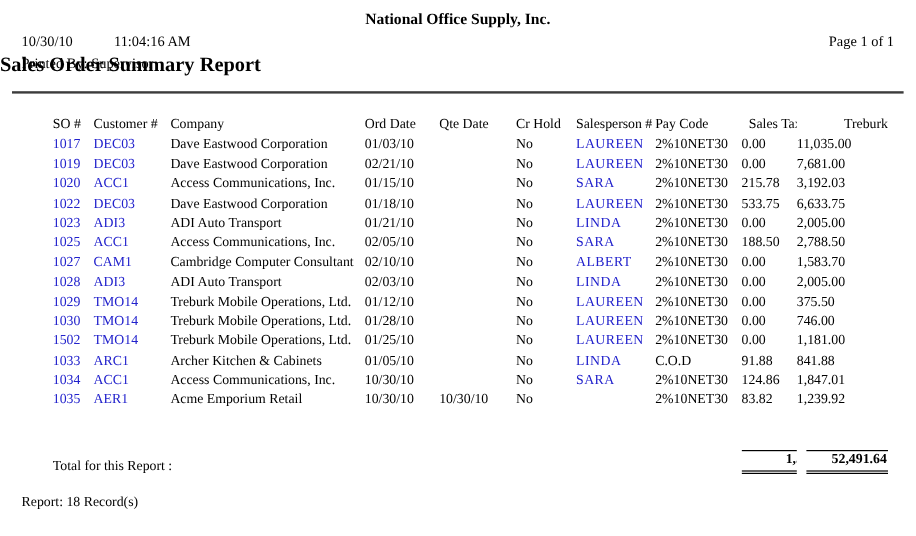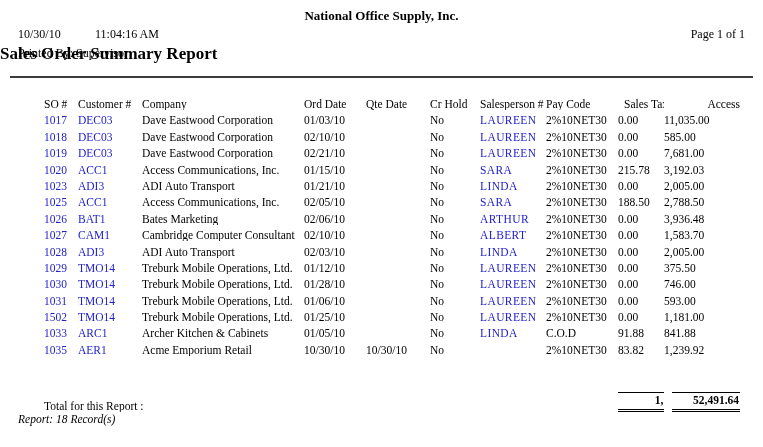--- a/index.html
+++ b/index.html
@@ -69,21 +69,20 @@
     font-weight: bold;
     border-top: 1px solid #000;
     border-bottom: 3px double #000;
     padding: 1px 1px 3px 1px;
   }
   .total-box.amt { min-width: 66px; margin-top: 36px; }
 
   
   .footer-records {
     left: 18px; top: 413px;
-    font-style: italic;
     font-size: 11.5px;
   }
 </style>
 </head>
 <body>
 
 <div class="abs meta hdr-date">10/30/10</div>
 <div class="abs meta hdr-time">11:04:16 AM</div>
 <div class="abs hdr-company">National Office Supply, Inc.</div>
 <div class="abs meta hdr-page">Page 1 of 1</div>
@@ -108,49 +107,37 @@
     <tr>
       <th><span class="u">SO #</span></th>
       <th><span class="u">Customer #</span></th>
       <th><span class="u">Company</span></th>
       <th><span class="u">Ord Date</span></th>
       <th><span class="u">Qte Date</span></th>
       <th><span class="u">Cr Hold</span></th>
       <th><span class="u">Salesperson #</span></th>
       <th><span class="u">Pay Code</span></th>
       <th class="num"><span class="u">Sales Tax</span></th>
-      <th class="num"><span class="u">Access</span></th>
+      <th class="num"><span class="u">Treburk</span></th>
     </tr>
   </thead>
   <tbody>
       <tr>
     <td class="c-so">1017</td>
     <td class="c-cust">DEC03</td>
     <td>Dave Eastwood Corporation</td>
     <td>01/03/10</td>
     <td></td>
     <td>No</td>
     <td class="c-sp">LAUREEN</td>
     <td>2%10NET30</td>
     <td class="num">0.00</td>
     <td class="num">11,035.00</td>
   </tr>
       <tr>
-    <td class="c-so">1018</td>
-    <td class="c-cust">DEC03</td>
-    <td>Dave Eastwood Corporation</td>
-    <td>02/10/10</td>
-    <td></td>
-    <td>No</td>
-    <td class="c-sp">LAUREEN</td>
-    <td>2%10NET30</td>
-    <td class="num">0.00</td>
-    <td class="num">585.00</td>
-  </tr>
-      <tr>
     <td class="c-so">1019</td>
     <td class="c-cust">DEC03</td>
     <td>Dave Eastwood Corporation</td>
     <td>02/21/10</td>
     <td></td>
     <td>No</td>
     <td class="c-sp">LAUREEN</td>
     <td>2%10NET30</td>
     <td class="num">0.00</td>
     <td class="num">7,681.00</td>
@@ -161,20 +148,32 @@
     <td>Access Communications, Inc.</td>
     <td>01/15/10</td>
     <td></td>
     <td>No</td>
     <td class="c-sp">SARA</td>
     <td>2%10NET30</td>
     <td class="num">215.78</td>
     <td class="num">3,192.03</td>
   </tr>
       <tr>
+    <td class="c-so">1022</td>
+    <td class="c-cust">DEC03</td>
+    <td>Dave Eastwood Corporation</td>
+    <td>01/18/10</td>
+    <td></td>
+    <td>No</td>
+    <td class="c-sp">LAUREEN</td>
+    <td>2%10NET30</td>
+    <td class="num">533.75</td>
+    <td class="num">6,633.75</td>
+  </tr>
+      <tr>
     <td class="c-so">1023</td>
     <td class="c-cust">ADI3</td>
     <td>ADI Auto Transport</td>
     <td>01/21/10</td>
     <td></td>
     <td>No</td>
     <td class="c-sp">LINDA</td>
     <td>2%10NET30</td>
     <td class="num">0.00</td>
     <td class="num">2,005.00</td>
@@ -185,32 +184,20 @@
     <td>Access Communications, Inc.</td>
     <td>02/05/10</td>
     <td></td>
     <td>No</td>
     <td class="c-sp">SARA</td>
     <td>2%10NET30</td>
     <td class="num">188.50</td>
     <td class="num">2,788.50</td>
   </tr>
       <tr>
-    <td class="c-so">1026</td>
-    <td class="c-cust">BAT1</td>
-    <td>Bates Marketing</td>
-    <td>02/06/10</td>
-    <td></td>
-    <td>No</td>
-    <td class="c-sp">ARTHUR</td>
-    <td>2%10NET30</td>
-    <td class="num">0.00</td>
-    <td class="num">3,936.48</td>
-  </tr>
-      <tr>
     <td class="c-so">1027</td>
     <td class="c-cust">CAM1</td>
     <td>Cambridge Computer Consultant</td>
     <td>02/10/10</td>
     <td></td>
     <td>No</td>
     <td class="c-sp">ALBERT</td>
     <td>2%10NET30</td>
     <td class="num">0.00</td>
     <td class="num">1,583.70</td>
@@ -245,32 +232,20 @@
     <td>Treburk Mobile Operations, Ltd.</td>
     <td>01/28/10</td>
     <td></td>
     <td>No</td>
     <td class="c-sp">LAUREEN</td>
     <td>2%10NET30</td>
     <td class="num">0.00</td>
     <td class="num">746.00</td>
   </tr>
       <tr>
-    <td class="c-so">1031</td>
-    <td class="c-cust">TMO14</td>
-    <td>Treburk Mobile Operations, Ltd.</td>
-    <td>01/06/10</td>
-    <td></td>
-    <td>No</td>
-    <td class="c-sp">LAUREEN</td>
-    <td>2%10NET30</td>
-    <td class="num">0.00</td>
-    <td class="num">593.00</td>
-  </tr>
-      <tr>
     <td class="c-so">1502</td>
     <td class="c-cust">TMO14</td>
     <td>Treburk Mobile Operations, Ltd.</td>
     <td>01/25/10</td>
     <td></td>
     <td>No</td>
     <td class="c-sp">LAUREEN</td>
     <td>2%10NET30</td>
     <td class="num">0.00</td>
     <td class="num">1,181.00</td>
@@ -279,20 +254,32 @@
     <td class="c-so">1033</td>
     <td class="c-cust">ARC1</td>
     <td>Archer Kitchen &amp; Cabinets</td>
     <td>01/05/10</td>
     <td></td>
     <td>No</td>
     <td class="c-sp">LINDA</td>
     <td>C.O.D</td>
     <td class="num">91.88</td>
     <td class="num">841.88</td>
+  </tr>
+      <tr>
+    <td class="c-so">1034</td>
+    <td class="c-cust">ACC1</td>
+    <td>Access Communications, Inc.</td>
+    <td>10/30/10</td>
+    <td></td>
+    <td>No</td>
+    <td class="c-sp">SARA</td>
+    <td>2%10NET30</td>
+    <td class="num">124.86</td>
+    <td class="num">1,847.01</td>
   </tr>
       <tr>
     <td class="c-so">1035</td>
     <td class="c-cust">AER1</td>
     <td>Acme Emporium Retail</td>
     <td>10/30/10</td>
     <td>10/30/10</td>
     <td>No</td>
     <td class="c-sp"></td>
     <td>2%10NET30</td>

